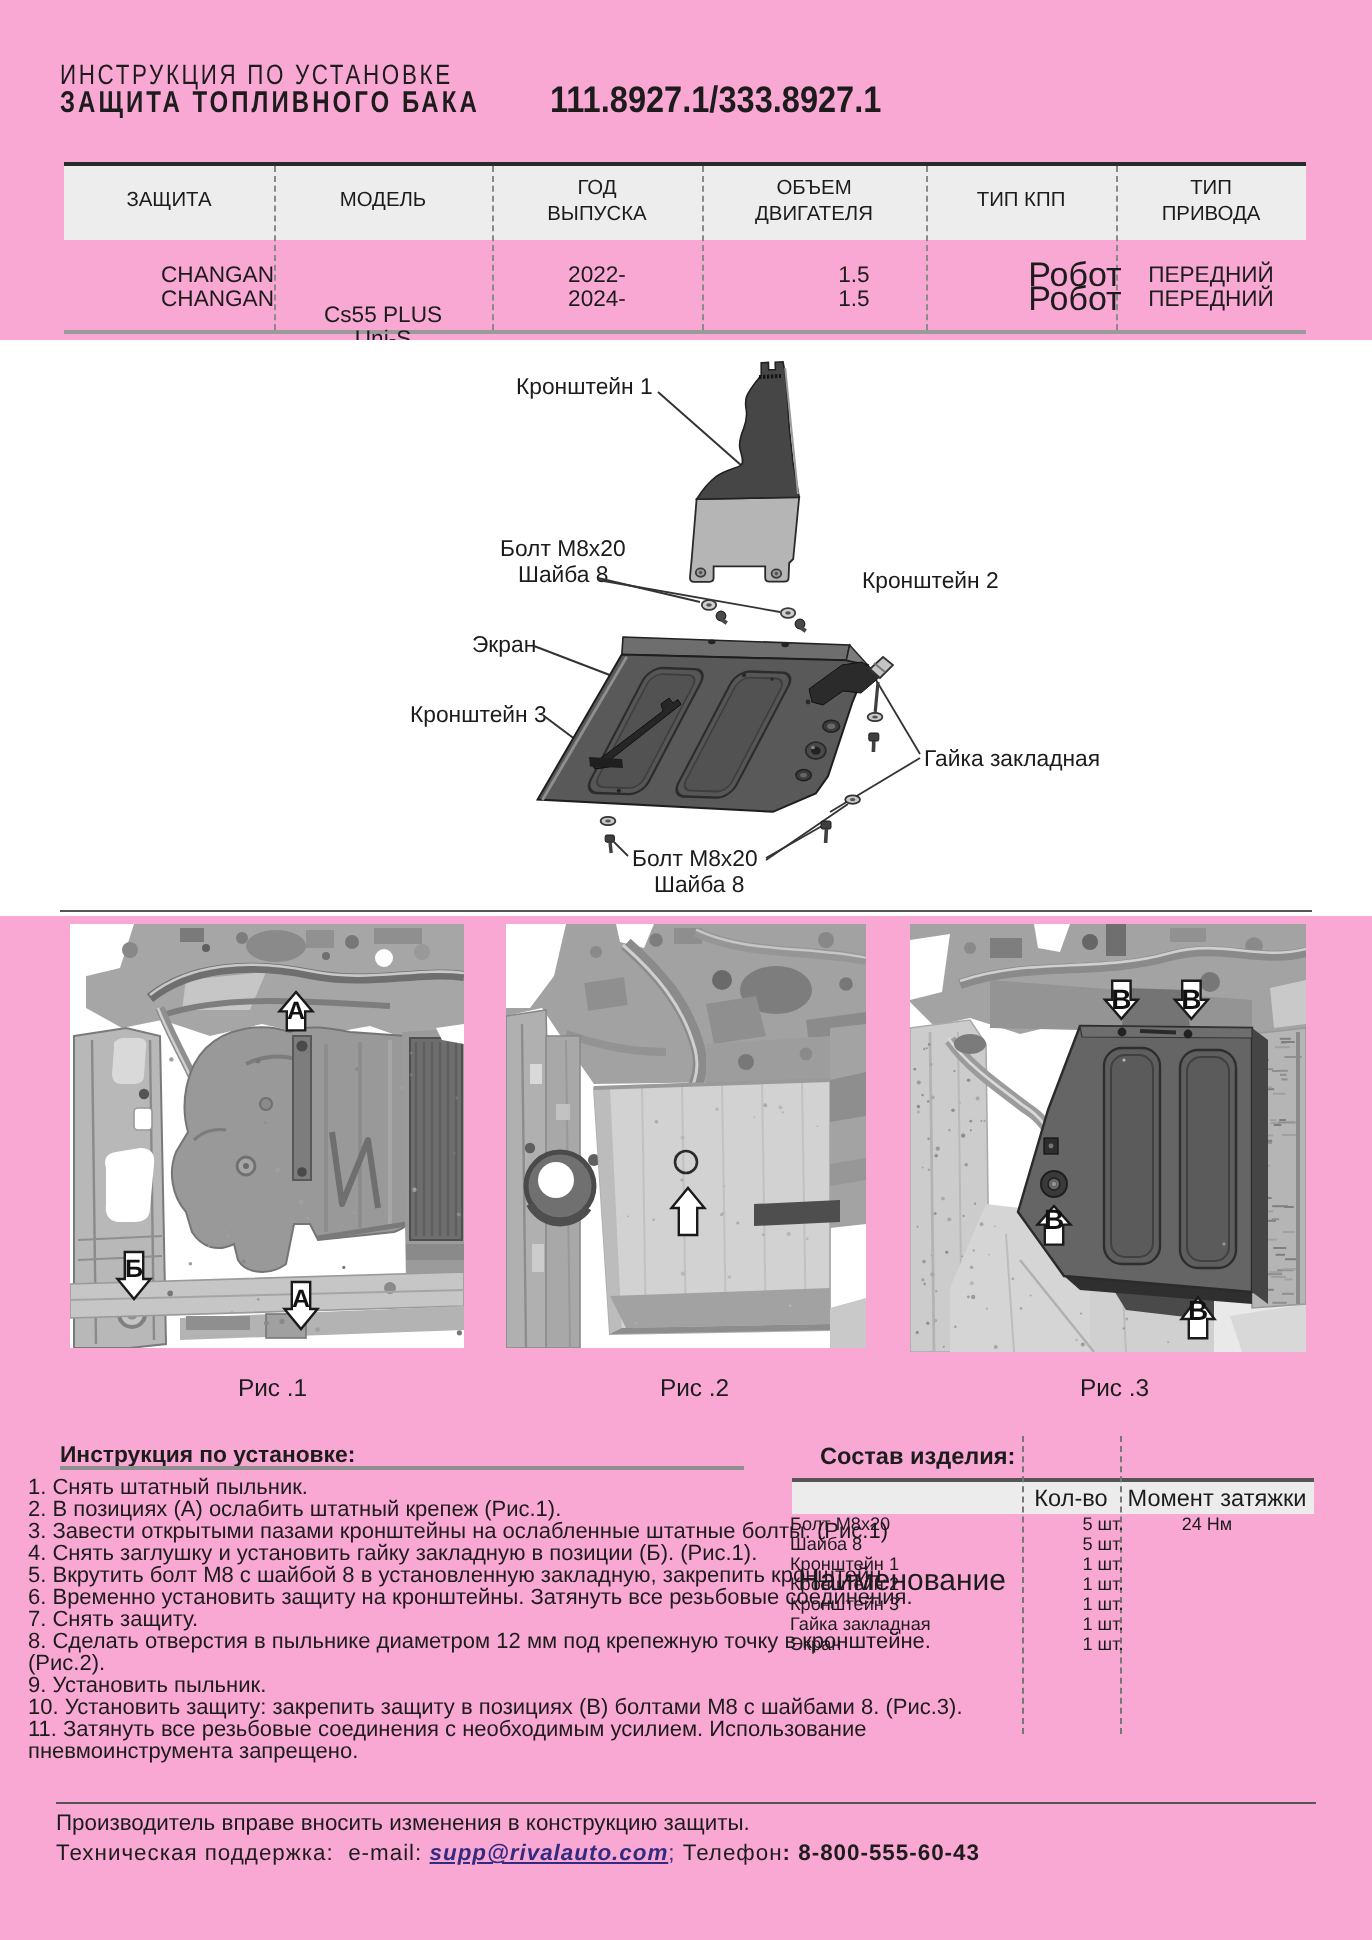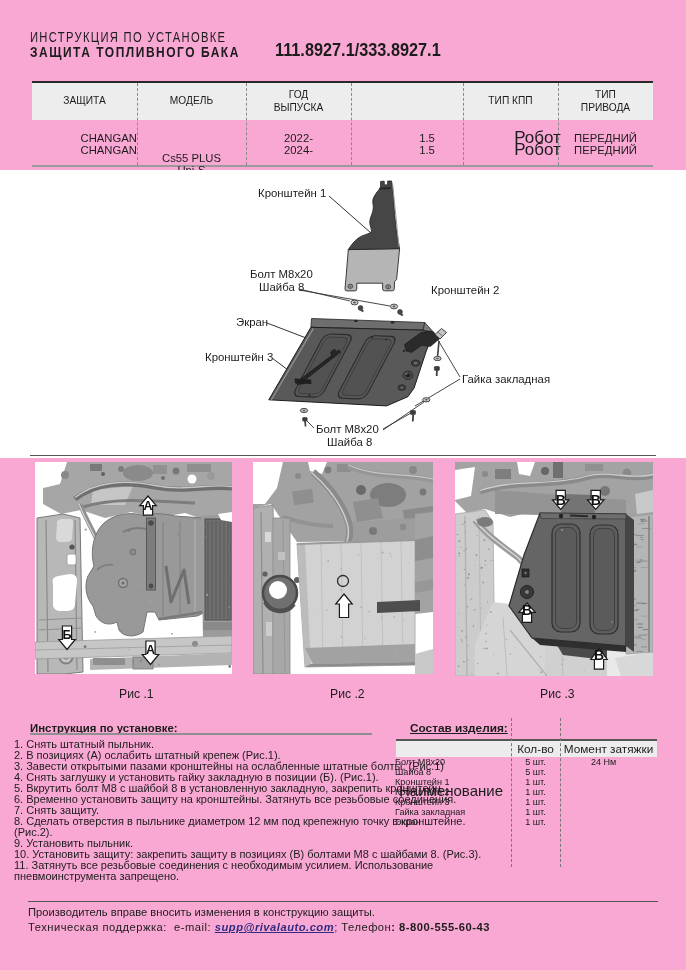--- a/index.html
+++ b/index.html
@@ -30,20 +30,21 @@
 <div class="abs" style="left:351px;top:83px;height:82px;border-left:1px dashed #8a8a8a;"></div>
 <div class="abs" style="left:463px;top:83px;height:82px;border-left:1px dashed #8a8a8a;"></div>
 <div class="abs" style="left:558px;top:83px;height:82px;border-left:1px dashed #8a8a8a;"></div>
 
 <div class="abs ctr" style="left:32px;top:95px;width:105px;font-size:10.2px;">ЗАЩИТА</div>
 
 <div class="abs ctr" style="left:137px;top:95px;width:109px;font-size:10.2px;">МОДЕЛЬ</div>
 
 <div class="abs ctr" style="left:246px;top:89px;width:105px;font-size:10.2px;line-height:12.5px;">ГОД<br>ВЫПУСКА</div>
 
+<div class="abs ctr" style="left:351px;top:89px;width:112px;font-size:10.2px;line-height:12.5px;">ОБЪЕМ<br>ДВИГАТЕЛЯ</div>
 
 <div class="abs ctr" style="left:463px;top:95px;width:95px;font-size:10.2px;">ТИП КПП</div>
 
 <div class="abs ctr" style="left:558px;top:89px;width:95px;font-size:10.2px;line-height:12.5px;">ТИП<br>ПРИВОДА</div>
 
 <div class="abs ctr" style="left:32px;top:132px;width:105px;font-size:11.3px;line-height:12.2px;text-align:right;">CHANGAN<br>CHANGAN</div>
 
 <div class="abs ctr" style="left:137px;top:132px;width:109px;font-size:11.3px;line-height:12.2px;margin-top:20px;">Cs55 PLUS<br>Uni-S</div>
 
 <div class="abs ctr" style="left:246px;top:132px;width:105px;font-size:11.3px;line-height:12.2px;">2022-<br>2024-</div>
@@ -639,40 +640,40 @@
 6. Временно установить защиту на кронштейны. Затянуть все резьбовые соединения.<br>
 7. Снять защиту.<br>
 8. Сделать отверстия в пыльнике диаметром 12 мм под крепежную точку в кронштейне.<br>
 (Рис.2).<br>
 9. Установить пыльник.<br>
 10. Установить защиту: закрепить защиту в позициях (В) болтами М8 с шайбами 8. (Рис.3).<br>
 11. Затянуть все резьбовые соединения с необходимым усилием. Использование<br>
 пневмоинструмента запрещено.
 </div>
 
-<div class="abs b" style="left:410px;top:721px;font-size:11.8px;text-decoration:underline;">Состав изделия:</div>
+<div class="abs b" style="left:410px;top:721px;font-size:11.8px;">Состав изделия:</div>
 
 <div class="abs" style="left:396px;top:739px;width:261px;height:2px;background:#555;"></div>
 
 <div class="abs" style="left:396px;top:741px;width:261px;height:16px;background:#ececec;"></div>
 
 <div class="abs" style="left:511px;top:718px;height:149px;border-left:1px dashed #777;"></div>
 <div class="abs" style="left:560px;top:718px;height:149px;border-left:1px dashed #777;"></div>
 
 <div class="abs" style="left:396px;top:782px;width:107px;font-size:15px;text-align:right;">Наименование</div>
 
 <div class="abs ctr" style="left:511px;top:742px;width:49px;font-size:11.8px;">Кол-во</div>
 
 <div class="abs ctr" style="left:560px;top:742px;width:97px;font-size:11.8px;">Момент затяжки</div>
 
 <div class="abs" style="left:395px;top:756.5px;font-size:9.1px;line-height:10px;">
 Болт М8х20<br>Шайба 8<br>Кронштейн 1<br>Кронштейн 2<br>Кронштейн 3<br>Гайка закладная<br>Экран
 </div>
 
-<div class="abs ctr" style="left:511px;top:756.5px;width:49px;font-size:9.1px;line-height:10px;">
+<div class="abs ctr" style="left:511px;top:756.5px;width:49px;font-size:9.1px;line-height:10px;padding-left:16px;">
 5 шт.<br>5 шт.<br>1 шт.<br>1 шт.<br>1 шт.<br>1 шт.<br>1 шт.
 </div>
 
 <div class="abs ctr" style="left:560px;top:757px;width:87px;font-size:9px;">24 Нм</div>
 
 <div class="abs" style="left:28px;top:901px;width:630px;height:1px;background:#555;"></div>
 
 <div class="abs" style="left:28px;top:906px;font-size:11.2px;text-align:right;">Производитель вправе вносить изменения в конструкцию защиты.</div>
 
 <div class="abs" style="left:28px;top:921px;font-size:11.2px;letter-spacing:0.5px;">Техническая поддержка:&nbsp; e-mail: <span class="b" style="color:#322b80;text-decoration:underline;font-style:italic;">supp@rivalauto.com</span><span style="color:#322b80;">;</span> Телефон<span class="b">: 8-800-555-60-43</span></div>

